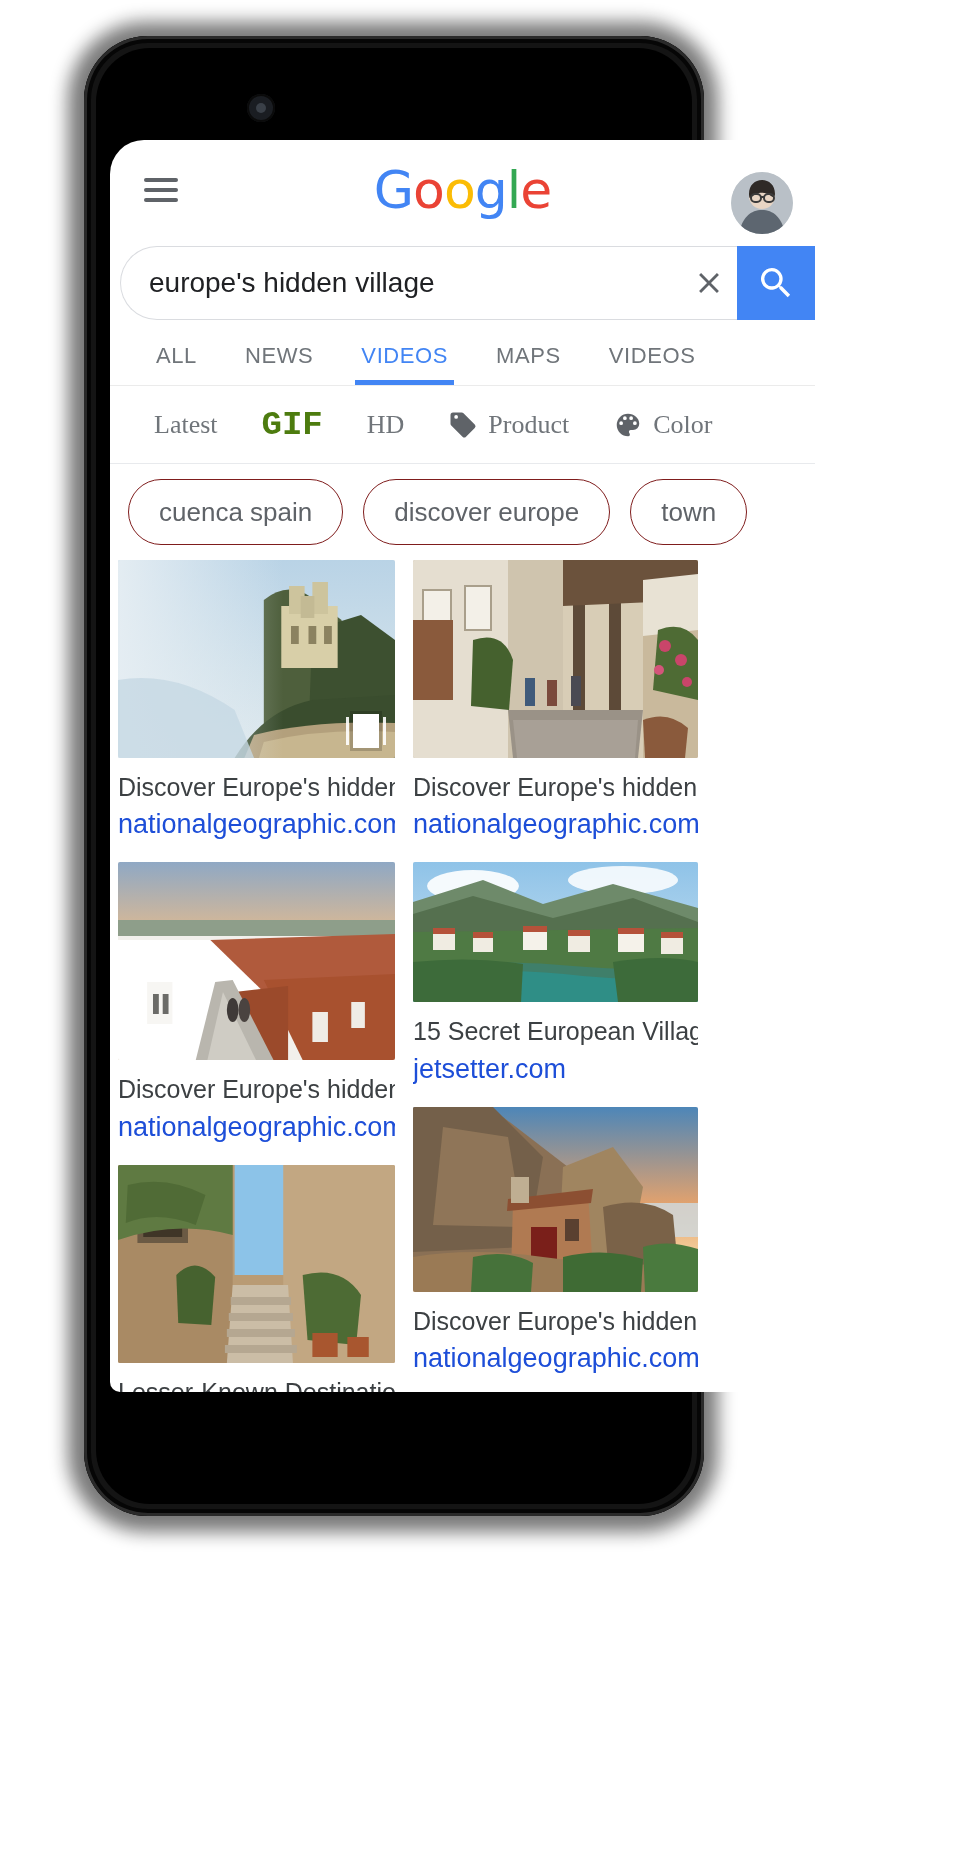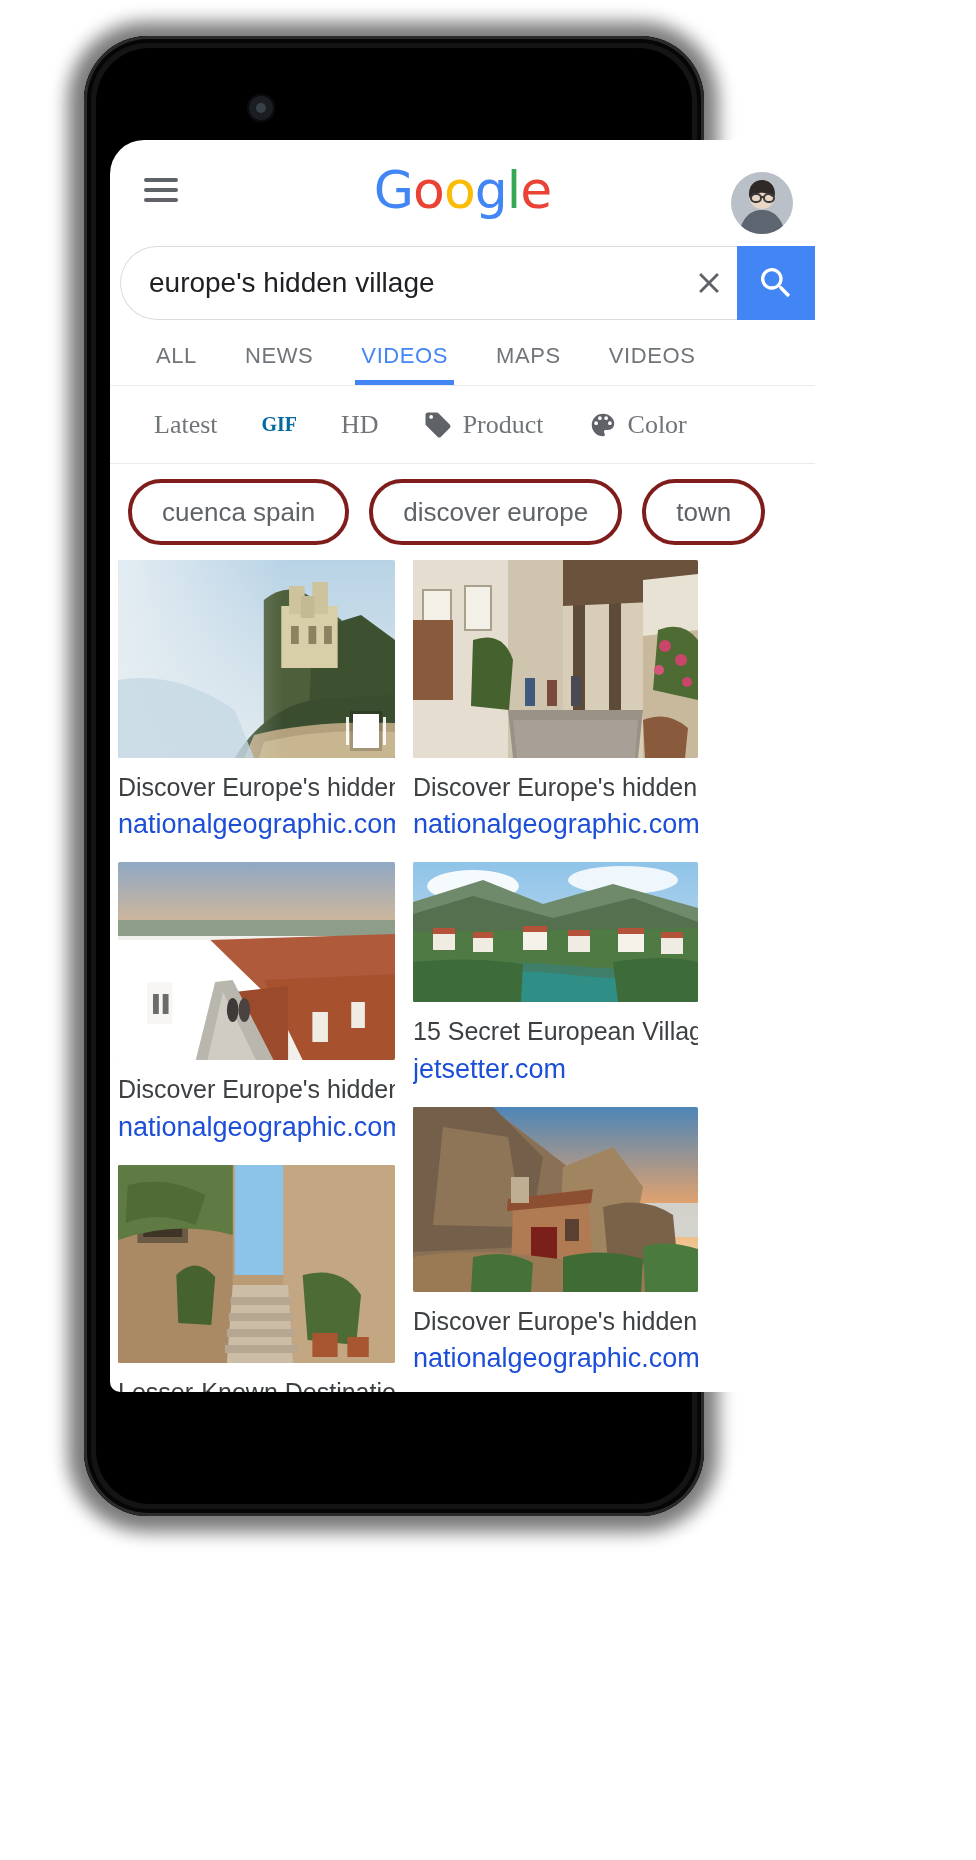--- a/index.html
+++ b/index.html
@@ -175,36 +175,36 @@
   }
   .filter {
     display: flex; align-items: center; gap: 10px;
     font-size: 26px; color: #70757a;
     padding: 0 22px;
     white-space: nowrap;
     cursor: pointer;
     font-family: Liberation Serif, serif;
   }
   .filter.gif {
-    font-family: Liberation Serif, serif;
-    font-weight: bold; color: #0369a1; letter-spacing: 0px;
-    font-size: 20px;
+    font-family: Liberation Mono, monospace;
+    font-weight: bold; color: #4d7c0f; letter-spacing: 0px;
+    font-size: 34px;
   }
   .filter svg { display:block; flex: none; }
 
   
   .chips {
     display: flex; align-items: center;
     height: 96px;
     padding-left: 18px;
     gap: 20px;
     overflow: hidden;
   }
   .chip {
-    border: 4px solid #7f1d1d;
+    border: 1px solid #7f1d1d;
     border-radius: 40px;
     height: 66px;
     display: flex; align-items: center;
     padding: 0 30px;
     font-size: 26px; color: #5f6368;
     white-space: nowrap;
     cursor: pointer;
     flex: none;
   }
 

